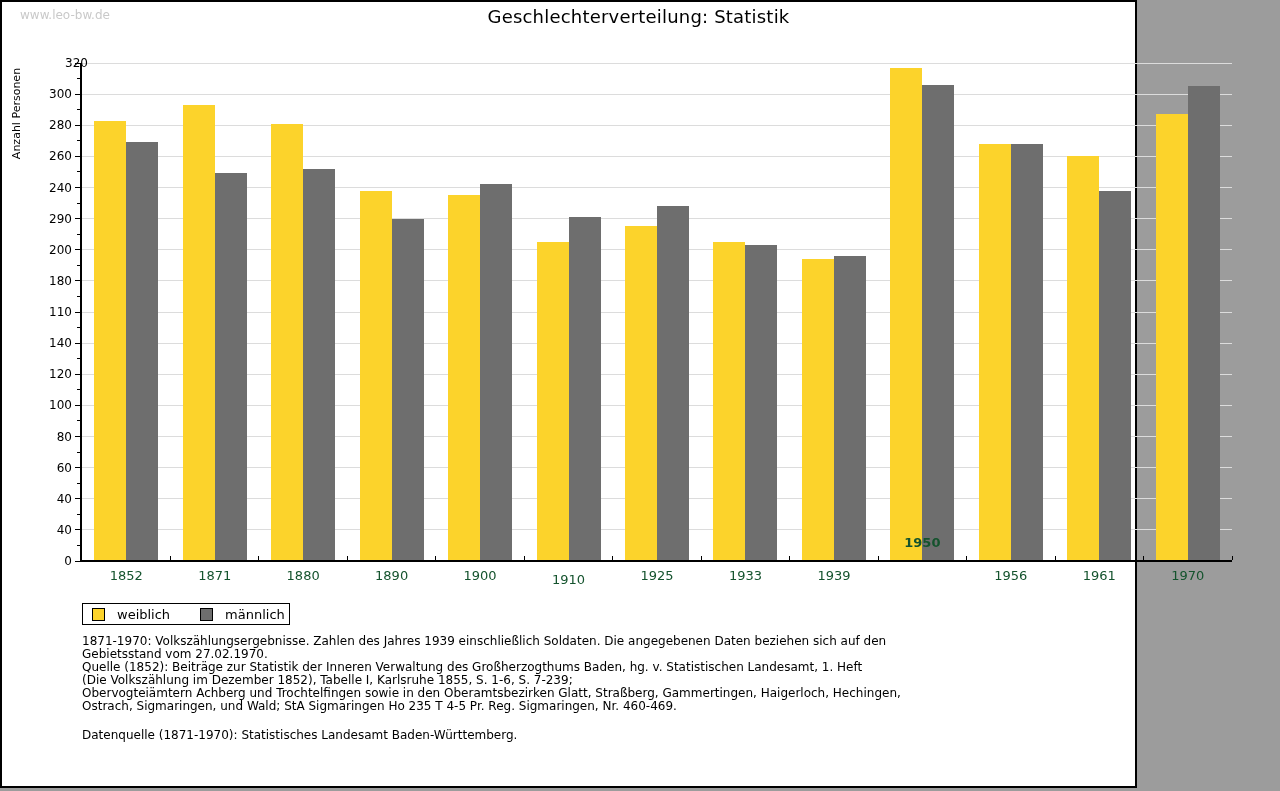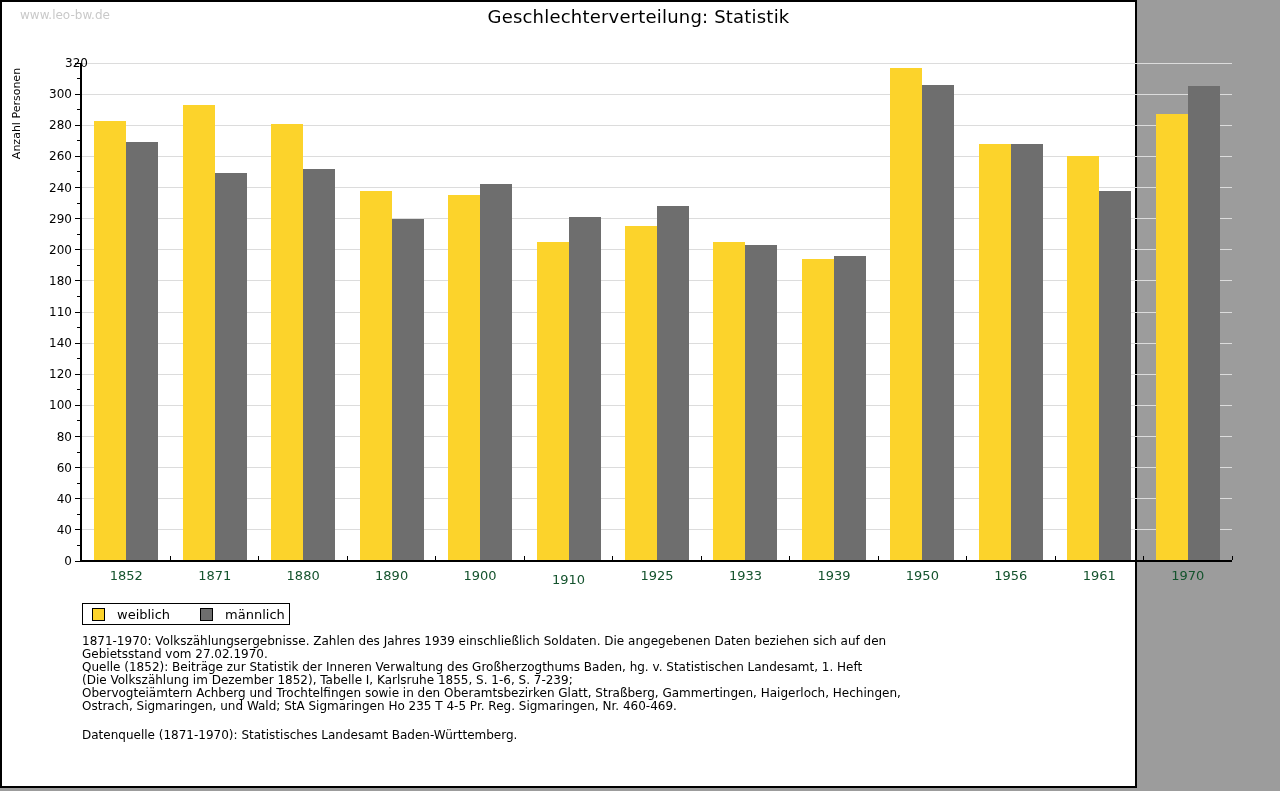--- a/index.html
+++ b/index.html
@@ -207,21 +207,21 @@
         <div class="tick" style="left: 1229.5px; top: 554px; width: 1px; height: 4px;"></div>
         <div class="x-label" style="left: 84.2308px; top: 566px;">1852</div>
         <div class="x-label" style="left: 172.692px; top: 566px;">1871</div>
         <div class="x-label" style="left: 261.154px; top: 566px;">1880</div>
         <div class="x-label" style="left: 349.615px; top: 566px;">1890</div>
         <div class="x-label" style="left: 438.077px; top: 566px;">1900</div>
         <div class="x-label" style="left: 526.538px; top: 570px;">1910</div>
         <div class="x-label" style="left: 615px; top: 566px;">1925</div>
         <div class="x-label" style="left: 703.462px; top: 566px;">1933</div>
         <div class="x-label" style="left: 791.923px; top: 566px;">1939</div>
-        <div class="x-label" style="left: 880.385px; top: 566px;">1950</div>
+        <div class="x-label" style="left: 880.385px; top: 533px; font-weight: bold;">1950</div>
         <div class="x-label" style="left: 968.846px; top: 566px;">1956</div>
         <div class="x-label" style="left: 1057.31px; top: 566px;">1961</div>
         <div class="x-label" style="left: 1145.77px; top: 566px;">1970</div>
       </div>
 
     <div class="legend">
       <span class="legend-swatch" id="swatch-0" style="background: rgb(252, 211, 43);"></span>
       <span class="legend-label">weiblich</span>
       <span class="legend-swatch second" id="swatch-1" style="background: rgb(110, 110, 110);"></span>
       <span class="legend-label">männlich</span>

